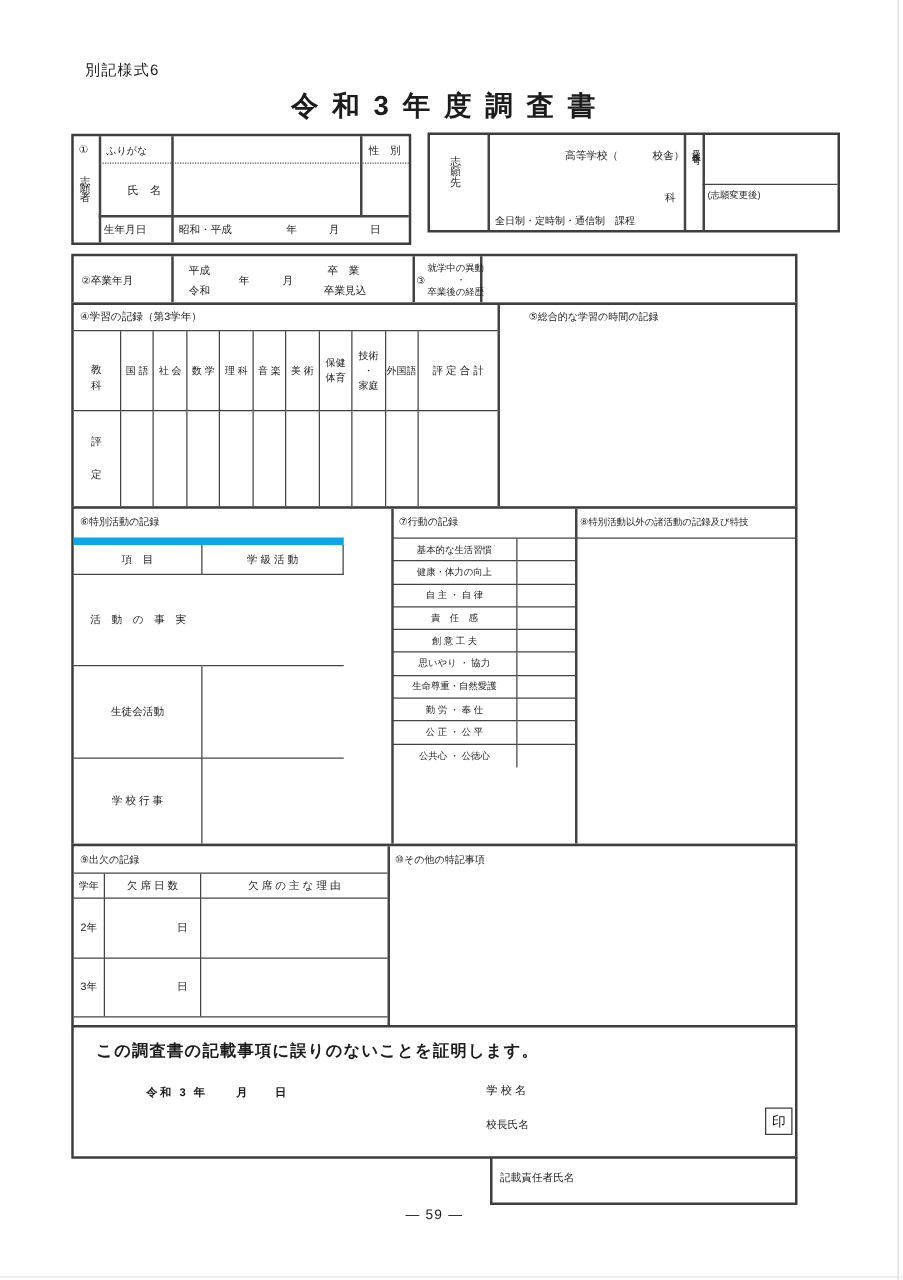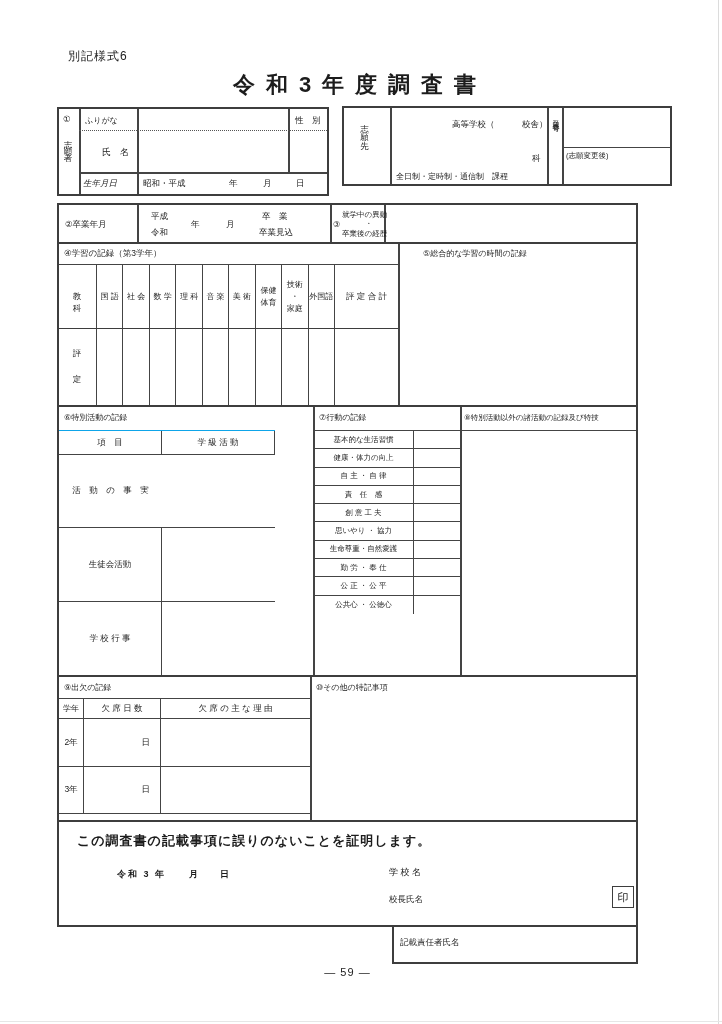--- a/index.html
+++ b/index.html
@@ -43,21 +43,21 @@
     <div class="vline" style="left:20px;"></div>
     <div class="vline" style="left:78px;"></div>
     <div class="vline" style="left:229px;top:0;height:63px;bottom:auto;"></div>
     <div class="hline" style="top:63px;left:20px;"></div>
     <div class="dotline" style="top:21px;left:20px;right:0;"></div>
     <div class="lbl f85" style="left:4px;top:5px;">①</div>
     <div class="abs vt f85" style="left:3.5px;top:24px;letter-spacing:7px;">志願者</div>
     <div class="lbl f8" style="left:26px;top:6px;">ふりがな</div>
     <div class="lbl f9" style="left:27px;top:37px;margin-left:16px;">氏　名</div>
     <div class="lbl f85" style="left:236px;top:6px;">性　別</div>
-    <div class="lbl f85" style="left:24px;top:69px;font-style:italic;">生年月日</div>
+    <div class="lbl f85" style="left:24px;top:69px;">生年月日</div>
     <div class="lbl f85" style="left:84px;top:69px;">昭和・平成</div>
     <div class="lbl f85" style="left:170px;top:69px;">年</div>
     <div class="lbl f85" style="left:204px;top:69px;">月</div>
     <div class="lbl f85" style="left:237px;top:69px;">日</div>
   </div>
 
   <div class="box" style="left:342px;top:106px;width:330px;height:80px;">
     <div class="vline" style="left:46px;"></div>
     <div class="vline" style="left:203px;"></div>
     <div class="vline" style="left:218px;"></div>
@@ -123,21 +123,21 @@
       <div class="cell br"></div>
       <div class="cell"></div>
     </div>
   </div>
 
   <div class="box" style="left:57px;top:405px;width:581px;height:272px;">
     <div class="vline" style="left:254px;"></div>
     <div class="vline" style="left:401px;"></div>
 
     <div class="lbl f8" style="left:5px;top:5px;">⑥特別活動の記録</div>
-    <div class="grid" style="left:0;top:23px;width:216px;height:245px;grid-template-columns:103px 1fr;grid-template-rows:24px 73px 74px 1fr;border-top:1px solid #0ea5e9;">
+    <div class="grid" style="left:0;top:23px;width:216px;height:245px;grid-template-columns:103px 1fr;grid-template-rows:24px 73px 74px 1fr;border-top:6px solid #0ea5e9;">
       <div class="cell br bb f85">項　目</div>
       <div class="cell br bb f85">学 級 活 動</div>
       <div class="cell bb f85">活　動　の　事　実</div>
       <div class="cell bb"></div>
       <div class="cell br bb f85">生徒会活動</div>
       <div class="cell bb"></div>
       <div class="cell br f85">学 校 行 事</div>
       <div class="cell"></div>
     </div>
 

